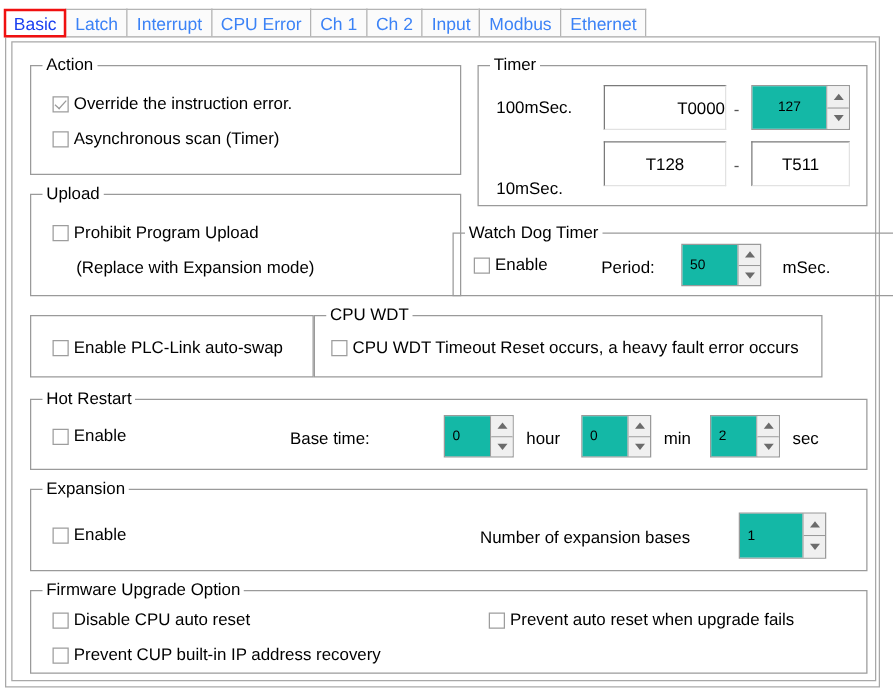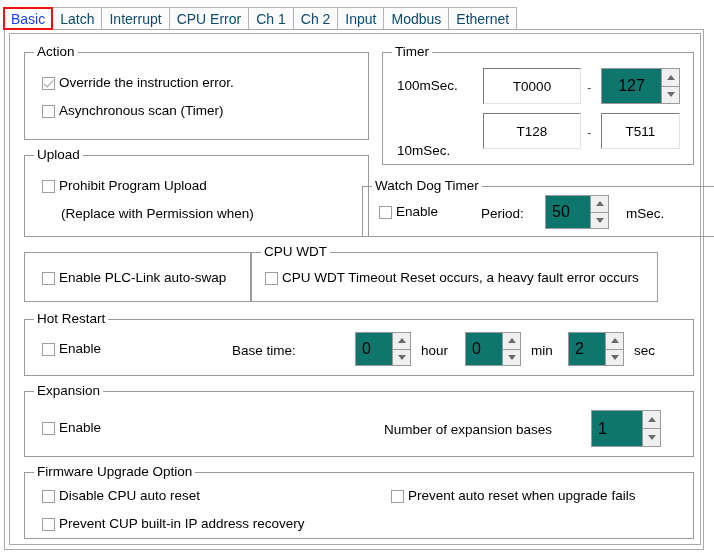--- a/index.html
+++ b/index.html
@@ -25,21 +25,21 @@
     box-sizing: border-box;
   }
   .tab {
     border: 1px solid #b4b4b4;
     border-bottom: none;
     background: #fbfbfb;
     padding: 3px 7px 4px 7px;
     margin-right: -1px;
     font-size: 14px;
     line-height: 17px;
-    color: #0c4a6e;
+    color: #3b82f6;
     white-space: nowrap;
     position: relative;
     height: 23px;
     box-sizing: border-box;
   }
   .tab.selected {
     color: #1a3ff0;
     border: 2px solid #f01010;
     background: #ffffff;
     z-index: 5;
@@ -149,22 +149,22 @@
     display: flex;
     box-sizing: border-box;
     background: #ffffff;
     border: 1px solid #9a9a9a;
   }
   .spin .spin-val {
     flex: 1 1 auto;
     display: flex;
     align-items: center;
     padding-left: 6px;
-    font-size: 16px;
-    background: #0f766e;
+    font-size: 11px;
+    background: #14b8a6;
     overflow: hidden;
   }
   .spin.ctr .spin-val {
     justify-content: center;
     padding-left: 0;
   }
   .spin .spin-btns {
     flex: none;
     width: 17px;
     display: flex;
@@ -228,28 +228,28 @@
       <span class="cb-label">Asynchronous scan (Timer)</span>
     </div>
   </div>
 
   <div class="group" style="left:14px; top:121px; width:345px; height:82px;">
     <div class="legend">Upload</div>
     <div class="cb-row" style="left:17px; top:22px;">
       <span class="cbox"></span>
       <span class="cb-label">Prohibit Program Upload</span>
     </div>
-    <div class="txt" style="left:36px; top:50px;">(Replace with Permission when)</div>
+    <div class="txt" style="left:36px; top:50px;">(Replace with Expansion mode)</div>
   </div>
 
   <div class="group" style="left:372px; top:18px; width:312px; height:113px;">
     <div class="legend">Timer</div>
 
     <div class="txt" style="left:14px; top:25px;">100mSec.</div>
-    <div class="field" style="left:100px; top:15px; width:98px; height:36px;">
+    <div class="field" style="left:100px; top:15px; width:98px; height:36px;justify-content:flex-end;">
       <span>T0000</span>
     </div>
     <div class="dash" style="left:204px; top:27px;">-</div>
     <div class="spin ctr" style="left:218px; top:15px; width:79px; height:36px;">
       <span class="spin-val">127</span>
       <span class="spin-btns">
         <span class="sb up">
               <span class="arrow-up"></span>
             </span>
         <span class="sb down">

